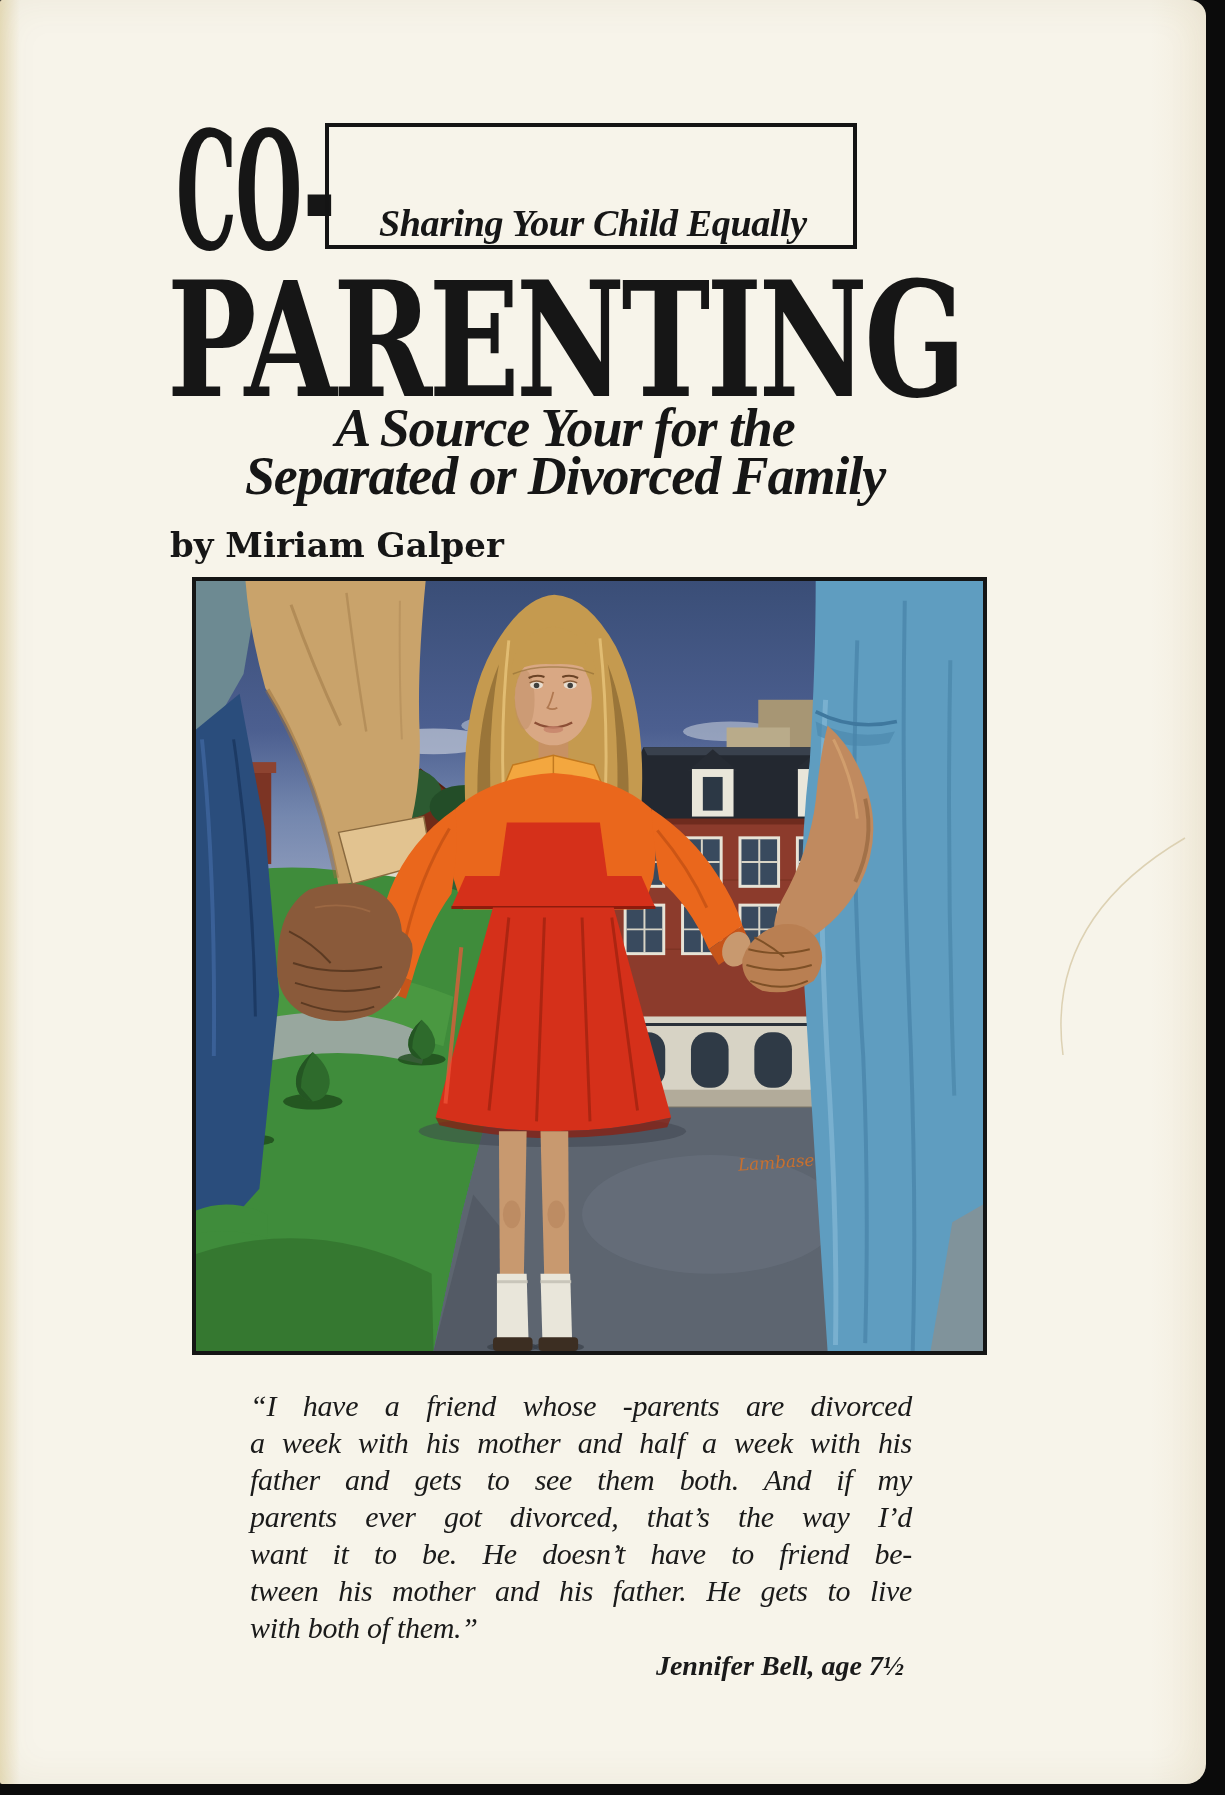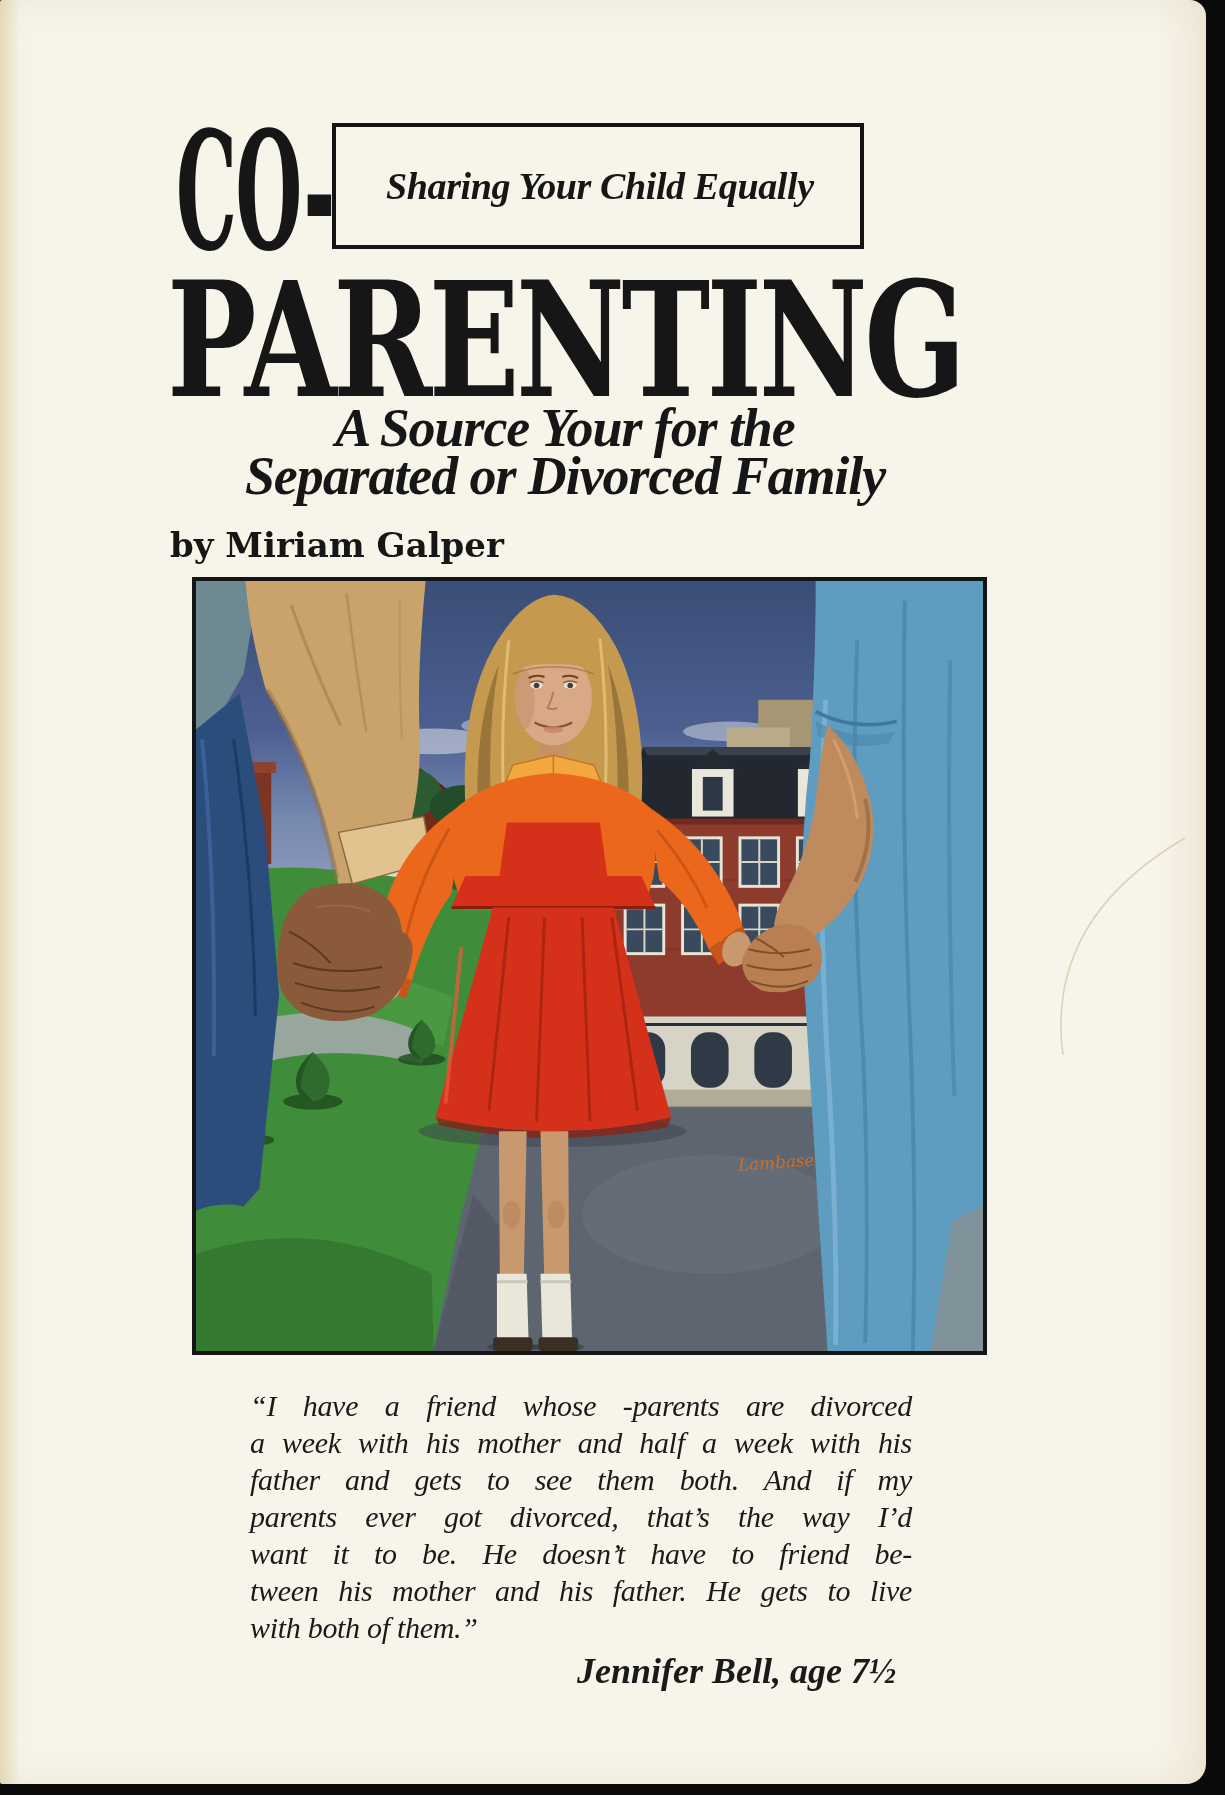--- a/index.html
+++ b/index.html
@@ -6,42 +6,42 @@
   body{width:1225px;height:1795px;background:#0b0b0b;overflow:hidden;
        font-family:"Liberation Serif",serif;}
   .scan{position:relative;width:1055px;height:1795px;background:#0b0b0b;}
   .cover{position:absolute;left:0;top:0;width:1206px;height:1784px;
          background:linear-gradient(90deg,#eadfbe 0px,#f7f4ea 20px,#f7f4ea 1150px,#f2ecdc 1206px);
          border-radius:2px 16px 20px 2px;box-shadow:inset 0 0 40px rgba(120,100,40,.08);}
   .ink{color:#161616;}
   .title-co{position:absolute;left:176px;top:110px;font-family:"DejaVu Serif",serif;
             font-weight:bold;font-size:163px;line-height:1;letter-spacing:-0.02em;
             transform:scale(0.47,1);transform-origin:0 0;white-space:nowrap;}
-  .banner{position:absolute;left:332px;top:123px;width:532px;height:126px;
-          border:4px solid #141414;box-sizing:border-box;display:flex;align-items:center;
+  .banner{position:absolute;left:325px;top:123px;width:532px;height:126px;
+          border:4px solid #141414;box-sizing:border-box;display:flex;align-items:flex-end;
           padding-left:50px;}
   .banner span{font-weight:bold;font-style:italic;font-size:38px;letter-spacing:-0.01em;}
   .title-main{position:absolute;left:167px;top:260px;font-family:"DejaVu Serif",serif;
               font-weight:bold;font-size:160px;line-height:1;letter-spacing:-0.03em;
               transform:scale(0.745,1);transform-origin:0 0;white-space:nowrap;}
   .subtitle{position:absolute;left:170px;top:404px;width:790px;text-align:center;
             font-weight:bold;font-style:italic;font-size:54px;line-height:48px;
             letter-spacing:-0.02em;}
   .byline{position:absolute;left:170px;top:525px;width:790px;
           font-family:"DejaVu Serif",serif;font-weight:bold;font-size:34px;}
   .painting{position:absolute;left:192px;top:577px;width:795px;height:778px;
             border:4px solid #151515;box-sizing:border-box;background:#55699b;}
   .painting svg{display:block;width:100%;height:100%;}
   .quote{position:absolute;left:250px;top:1387px;width:662px;
          font-weight:normal;font-style:italic;font-size:30px;line-height:37px;
          letter-spacing:-0.01em;color:#1a1a1a;}
   .qline{text-align:justify;text-align-last:justify;}
   .qline.last{text-align-last:left;}
-  .attribution{position:absolute;left:242px;top:1650px;width:660px;text-align:right;
-               font-weight:bold;font-style:italic;font-size:36px;color:#1a1a1a;
+  .attribution{position:absolute;left:250px;top:1650px;width:660px;text-align:right;
+               font-weight:bold;font-style:italic;font-size:28px;color:#1a1a1a;
                padding-right:6px;box-sizing:border-box;}
   .crease{position:absolute;left:1005px;top:830px;}
 </style>
 </head>
 <body>
 
 <div class="scan">
  <div class="cover">
 
   <div class="title-co ink">CO-</div>

